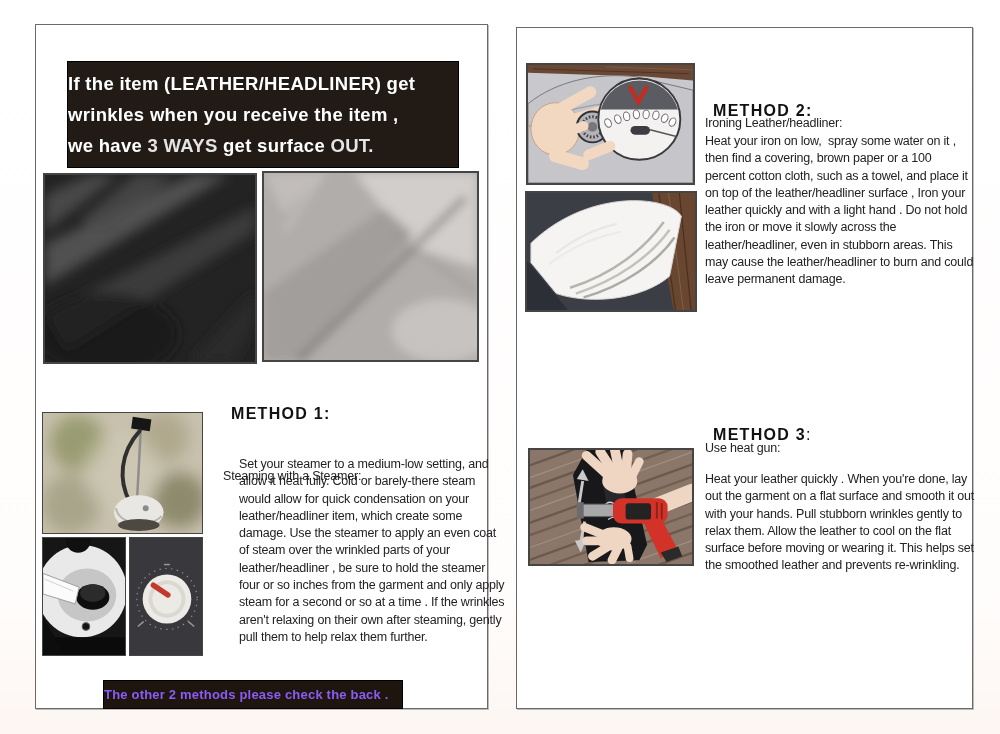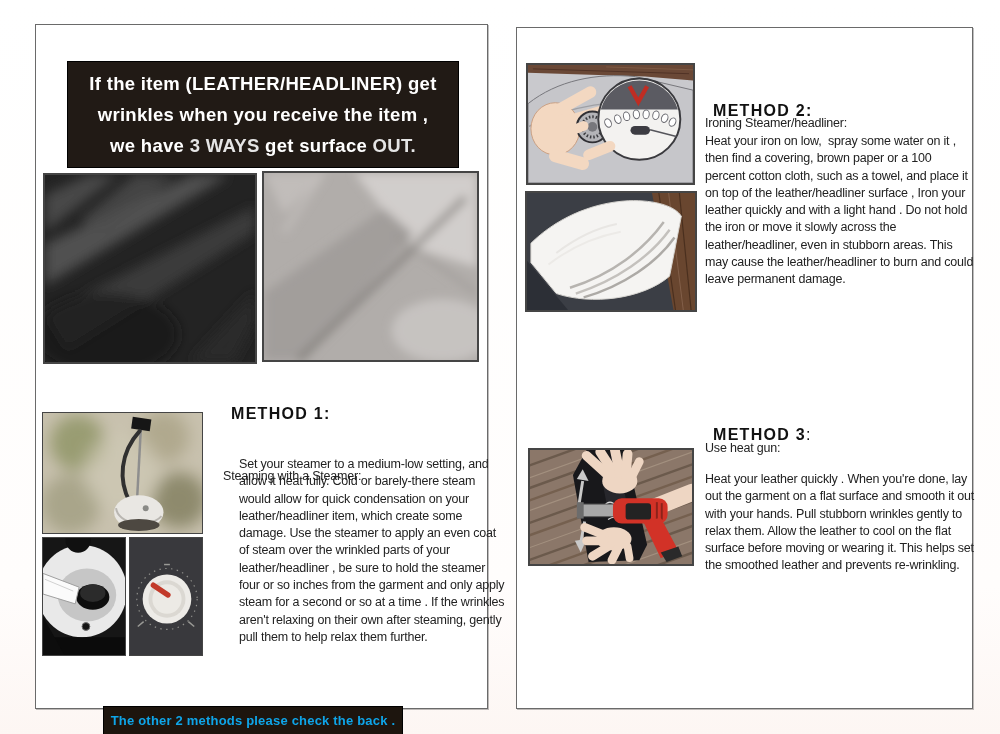--- a/index.html
+++ b/index.html
@@ -14,21 +14,21 @@
     box-shadow:1px 1px 0 rgba(0,0,0,.25);
   }
   #left-panel{left:35px;top:24px;width:451px;height:683px;}
   #right-panel{left:516px;top:27px;width:455px;height:680px;}
   #left-panel > *, #right-panel > *{position:absolute;}
 
   
   .banner{
     left:31px;top:36px;width:390px;height:105px;background:#211a15;
     color:#ffffff;font-weight:bold;font-size:18.5px;line-height:31px;
-    text-align:center;display:flex;flex-direction:column;justify-content:center;
+    display:flex;flex-direction:column;justify-content:center;
     letter-spacing:.3px;border:1px solid #000;
   }
   .banner .hl{color:#e5e5e5;}
 
   
   .photo{border:2px solid #454545;background:#888;overflow:hidden;box-sizing:border-box;}
   .photo svg{display:block;width:100%;height:100%;}
   #img-leather{left:7px;top:148px;width:214px;height:191px;}
   #img-fabric{left:226px;top:146px;width:217px;height:191px;}
   #img-steamer{left:6px;top:387px;width:161px;height:122px;border-width:1px;}
@@ -50,23 +50,23 @@
   #m1-body{left:194px;top:431px;width:268px;margin-left:9px;}
   #m2-heading{left:188px;top:66px;}
   #m2-sub{left:188px;top:88px;}
   #m2-body{left:188px;top:105px;width:270px;}
   #m3-heading{left:188px;top:390px;}
   #m3-sub{left:188px;top:413px;}
   #m3-body{left:188px;top:431px;width:270px;margin-top:12px;}
   .colon-normal{font-weight:normal;}
 
   #footer-banner{
-    left:67px;top:681px;width:298px;height:27px;background:#1d150e;
-    color:#0ea5e9;font-weight:bold;font-size:13px;line-height:27px;
-    text-align:center;letter-spacing:.2px;border:1px solid #000;
+    left:67px;top:655px;width:298px;height:27px;background:#1d150e;
+    color:#8b5cf6;font-weight:bold;font-size:13px;line-height:27px;
+    letter-spacing:.2px;border:1px solid #000;
   }
 </style>
 </head>
 <body>
 
 <section class="panel" id="left-panel">
 
   <div class="banner">
     <div>If the item (LEATHER/HEADLINER) get</div>
     <div>wrinkles when you receive the item ,</div>
@@ -222,21 +222,21 @@
       <path d="M4,52 C28,28 64,10 104,8 C132,7 152,14 158,24 L146,86 C118,110 66,116 30,104 L4,72 Z" fill="#f5f4f2" stroke="#d7d5d1" stroke-width="1"></path>
       <path d="M140,30 C120,58 88,84 44,98" stroke="#b7b4b0" stroke-width="2.5" fill="none"></path>
       <path d="M146,38 C126,66 92,90 50,104" stroke="#c4c1bd" stroke-width="2.5" fill="none"></path>
       <path d="M151,46 C133,72 99,96 58,108" stroke="#aDaaa6" stroke-width="2.5" fill="none"></path>
       <path d="M30,62 C52,45 72,36 92,32" stroke="#e8e6e3" stroke-width="2" fill="none"></path>
       <path d="M22,74 C46,55 70,45 96,40" stroke="#eceae7" stroke-width="2" fill="none"></path>
     </svg>
   </div>
 
   <h2 class="method-heading" id="m2-heading">METHOD 2:</h2>
-  <div class="method-sub" id="m2-sub">Ironing Steamer/headliner:</div>
+  <div class="method-sub" id="m2-sub">Ironing Leather/headliner:</div>
   <p class="method-body" id="m2-body">Heat your iron on low,&nbsp; spray some water on it , then find a covering, brown paper or a 100 percent cotton cloth, such as a towel, and place it on top of the leather/headliner surface , Iron your leather quickly and with a light hand . Do not hold the iron or move it slowly across the leather/headliner, even in stubborn areas. This may cause the leather/headliner to burn and could leave permanent damage.</p>
 
   <h2 class="method-heading" id="m3-heading"><span>METHOD 3</span><span class="colon-normal">:</span></h2>
   <div class="method-sub" id="m3-sub">Use heat gun:</div>
   <p class="method-body" id="m3-body">Heat your leather quickly . When you're done, lay out the garment on a flat surface and smooth it out with your hands. Pull stubborn wrinkles gently to relax them. Allow the leather to cool on the flat surface before moving or wearing it. This helps set the smoothed leather and prevents re-wrinkling.</p>
 
   <div class="photo" id="img-heatgun">
     <svg viewBox="0 0 166 118" preserveAspectRatio="none">
       <rect width="166" height="118" fill="#8b7769"></rect>
       <g transform="rotate(-20 83 59)" stroke-width="2.5">

